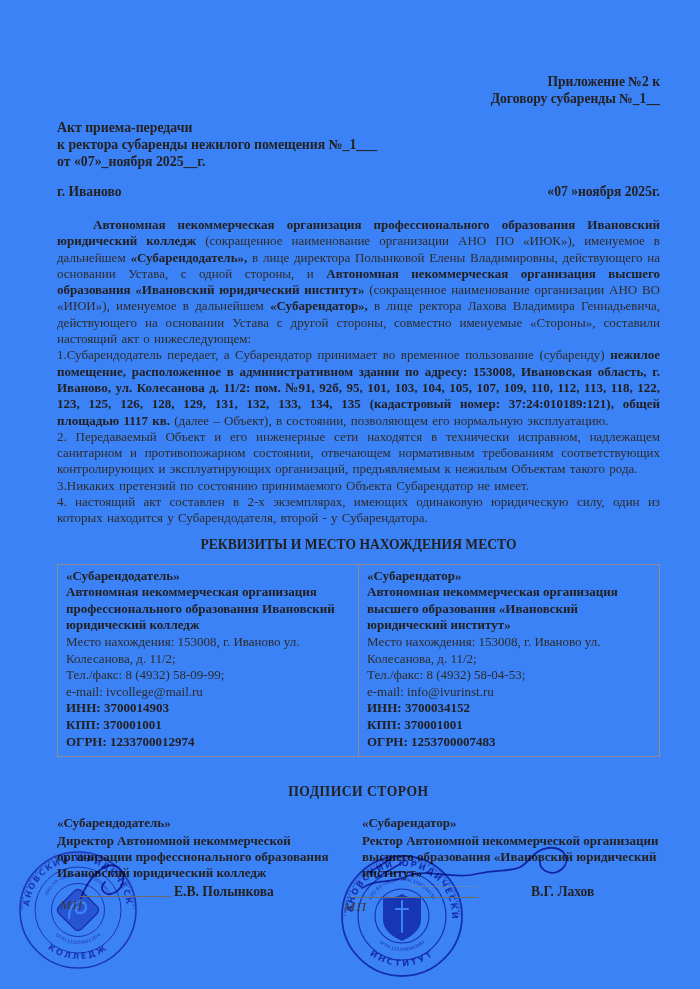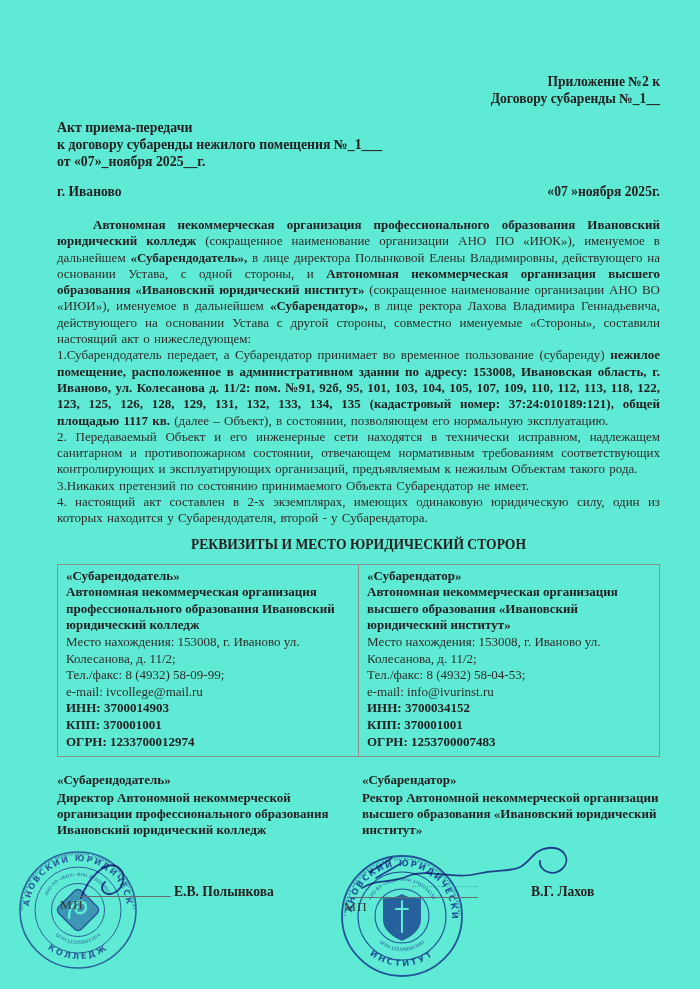--- a/index.html
+++ b/index.html
@@ -1,18 +1,18 @@
 <!DOCTYPE html>
 <html lang="ru"><head>
 <meta charset="utf-8">
 <style>
   html,body{margin:0;padding:0;}
   body{width:700px;height:989px;background:#ffffff;position:relative;overflow:hidden;
        font-family:"Liberation Serif","DejaVu Serif",serif;color:#2e2b29;}
-  .page{position:absolute;inset:0;background:#5eead4;}
+  .page{position:absolute;inset:0;background:#3b82f6;}
   .content{position:absolute;left:57px;top:0;width:603px;}
   .b{font-weight:bold;color:#232021;}
   
   .hdr{margin-top:73px;text-align:right;font-weight:bold;font-size:13.6px;line-height:17px;color:#242122;}
   .title{margin-top:12px;text-align:left;font-weight:bold;font-size:13.8px;line-height:17px;color:#242122;}
   .placedate{margin-top:14px;display:flex;justify-content:space-between;font-weight:bold;font-size:13.6px;color:#242122;align-items:flex-end;}
   
   .para{margin:0;text-align:justify;font-size:13px;line-height:16.3px;word-spacing:1px;}
   .intro{margin-top:17px;text-indent:36px;}
   .sect{margin-top:9px;text-align:center;font-weight:bold;font-size:13.6px;line-height:17px;color:#242122;}
@@ -24,53 +24,53 @@
   
   .sigsect{margin-top:27px;text-align:center;font-weight:bold;font-size:13.6px;letter-spacing:.5px;color:#242122;}
   .sigcols{margin-top:15px;display:flex;justify-content:space-between;}
   .sigcol{width:298px;font-size:13px;line-height:16.4px;font-weight:bold;color:#242122;}
   .sigcol .party{margin-bottom:1px;}
   
   .ov{position:absolute;left:0;top:0;width:700px;height:989px;pointer-events:none;}
   .sigline{position:absolute;border-bottom:1px solid #6b6b6b;height:0;}
   .sigline.dotted{border-bottom:1px dotted #8a8a8a;}
   .signame{position:absolute;font-weight:bold;font-size:13.6px;color:#242122;}
-  .mp{position:absolute;font-size:13.5px;color:#3a3a3a;letter-spacing:1px;}
+  .mp{position:absolute;font-size:13.5px;color:#3a3a3a;letter-spacing:1px;font-style:italic;}
   .stamp{position:absolute;mix-blend-mode:multiply;opacity:.88;}
   .squiggle{position:absolute;mix-blend-mode:multiply;}
 </style>
 </head>
 <body>
 
 <div class="page">
   <div class="content">
 
     <div class="hdr">
       <div>Приложение №2  к</div>
       <div>Договору субаренды №_1__</div>
     </div>
 
     <div class="title">
       <div>Акт приема-передачи</div>
-      <div>к договору субаренды нежилого  помещения №_1___</div>
+      <div>к ректора субаренды нежилого  помещения №_1___</div>
       <div>от «07»_ноября 2025__г.</div>
     </div>
 
     <div class="placedate">
       <span>г. Иваново</span>
       <span>«07 »ноября 2025г.</span>
     </div>
 
     <p class="para intro"><span class="b">Автономная некоммерческая организация профессионального образования Ивановский юридический колледж </span><span>(сокращенное наименование организации АНО ПО «ИЮК»), именуемое в дальнейшем </span><span class="b">«Субарендодатель», </span><span>в лице директора Полынковой Елены Владимировны, действующего на основании Устава, с одной стороны, и </span><span class="b">Автономная некоммерческая организация высшего образования «Ивановский юридический институт» </span><span>(сокращенное наименование организации АНО ВО «ИЮИ»), именуемое в дальнейшем </span><span class="b">«Субарендатор», </span><span>в лице ректора Лахова Владимира Геннадьевича, действующего на основании Устава с другой стороны, совместно именуемые «Стороны», составили настоящий акт о нижеследующем:</span></p>
     <p class="para"><span>1.Субарендодатель передает, а Субарендатор принимает во временное пользование (субаренду) </span><span class="b">нежилое помещение, расположенное в административном здании  по адресу: 153008, Ивановская область, г. Иваново, ул. Колесанова д. 11/2: пом. №91, 92б, 95, 101, 103, 104, 105, 107, 109, 110, 112, 113, 118, 122, 123, 125, 126, 128, 129, 131, 132, 133, 134, 135  (кадастровый номер: 37:24:010189:121), общей площадью 1117 кв.</span><span> (далее – Объект), в состоянии, позволяющем его нормальную эксплуатацию.</span></p>
     <p class="para"><span>2. Передаваемый Объект и его инженерные сети находятся в технически исправном, надлежащем санитарном и противопожарном состоянии, отвечающем нормативным требованиям соответствующих контролирующих и эксплуатирующих организаций, предъявляемым к нежилым Объектам такого рода.</span></p>
     <p class="para"><span>3.Никаких претензий по состоянию принимаемого Объекта Субарендатор не имеет.</span></p>
     <p class="para"><span>4. настоящий акт составлен в 2-х экземплярах, имеющих одинаковую юридическую силу, один из которых находится у Субарендодателя, второй - у Субарендатора.</span></p>
 
-    <div class="sect">РЕКВИЗИТЫ И МЕСТО ЮРИДИЧЕСКИЙ СТОРОН</div>
+    <div class="sect">РЕКВИЗИТЫ И МЕСТО НАХОЖДЕНИЯ МЕСТО</div>
 
     <table class="req">
       <tbody>
           <tr>
         <td>
               <div class="b">«Субарендодатель»</div>
               <div class="b">Автономная некоммерческая организация профессионального образования Ивановский юридический колледж</div>
               <div>Место нахождения: 153008, г. Иваново ул. Колесанова, д. 11/2;</div>
               <div>Тел./факс: 8 (4932) 58-09-99;</div>
               <div>e-mail:  ivcollege@mail.ru</div>
@@ -85,20 +85,21 @@
               <div>Тел./факс: 8 (4932) 58-04-53;</div>
               <div>e-mail:  info@ivurinst.ru</div>
               <div class="b">ИНН: 3700034152</div>
               <div class="b">КПП: 370001001</div>
               <div class="b">ОГРН: 1253700007483</div>
             </td>
       </tr>
     </tbody>
       </table>
 
+    <div class="sigsect">ПОДПИСИ СТОРОН</div>
 
     <div class="sigcols">
       <div class="sigcol">
         <div class="party">«Субарендодатель»</div>
         <div>Директор Автономной некоммерческой организации профессионального образования Ивановский юридический колледж</div>
       </div>
       <div class="sigcol">
         <div class="party">«Субарендатор»</div>
         <div> Ректор Автономной некоммерческой организации высшего образования «Ивановский юридический институт»</div>
       </div>

